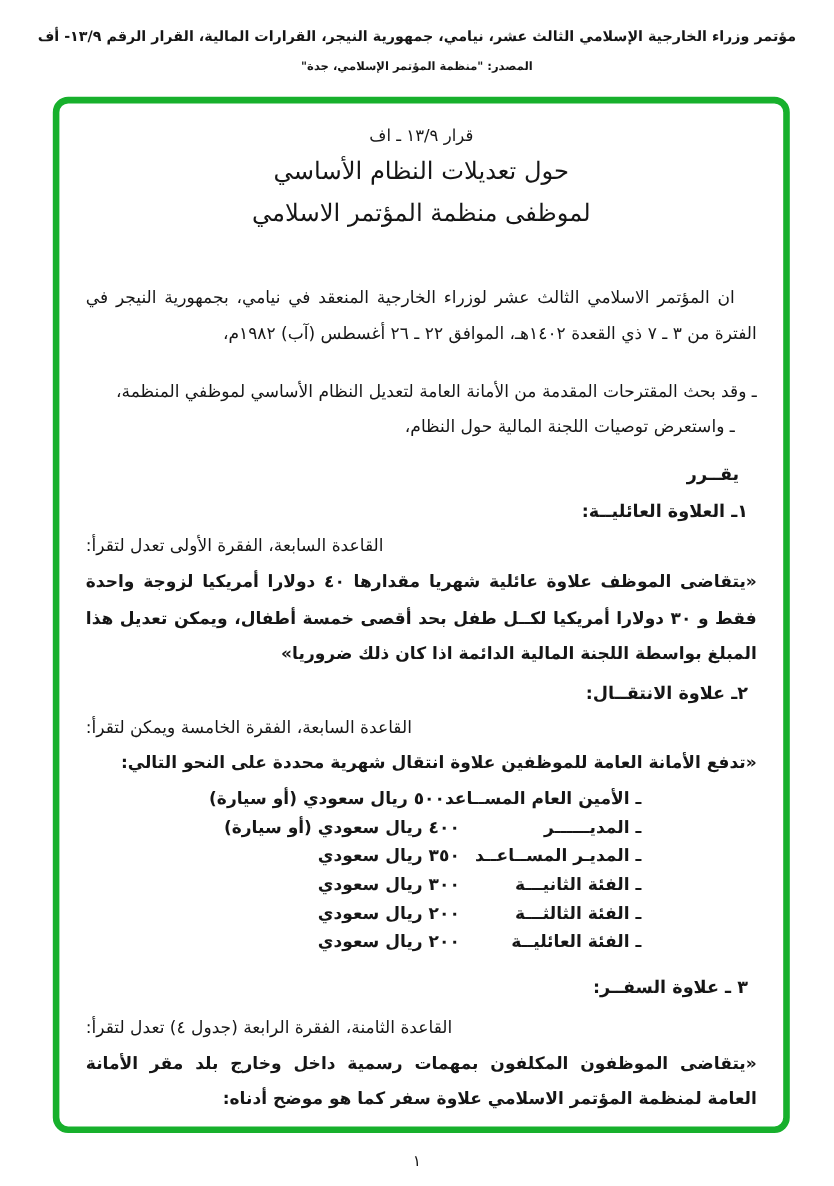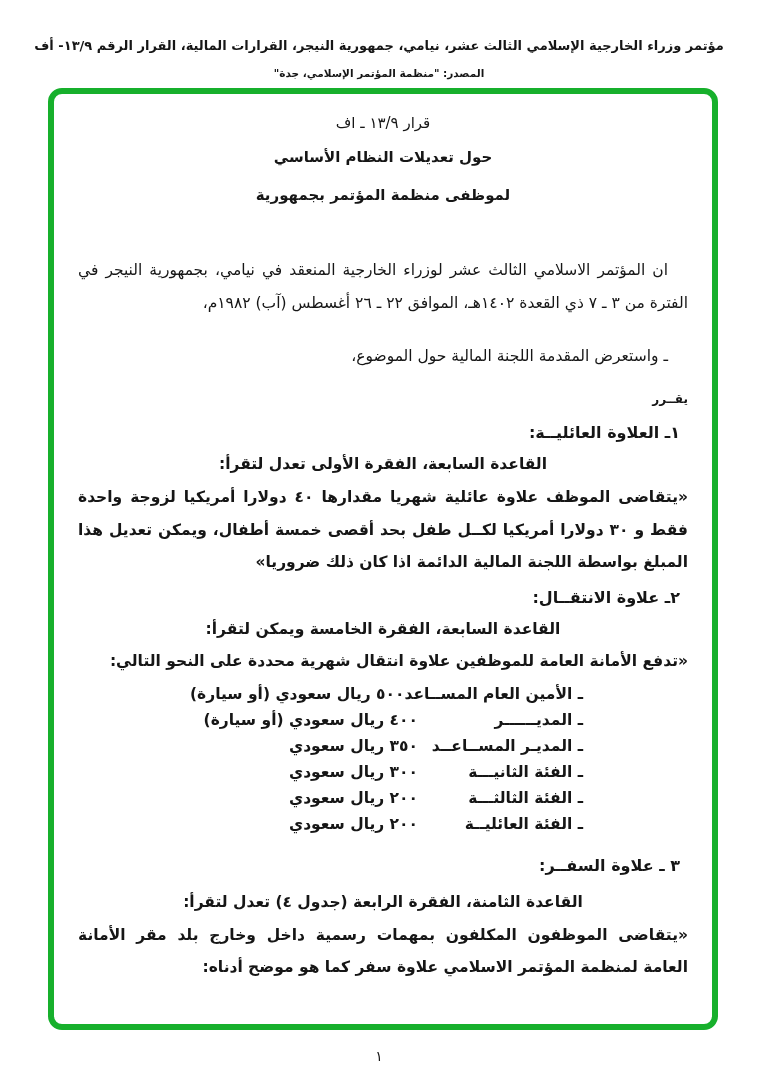--- a/index.html
+++ b/index.html
@@ -1,39 +1,39 @@
 <!DOCTYPE html>
 <html lang="ar"><head>
 <meta charset="utf-8">
 <style>
   html,body{margin:0;padding:0;background:#ffffff;}
   body{width:758px;height:1078px;font-family:"DejaVu Sans",sans-serif;color:#161616;}
   .page{position:relative;width:758px;height:1078px;background:#fff;overflow:hidden;}
 
-  .hdr{position:absolute;top:38px;left:0;width:100%;text-align:center;font-weight:bold;direction:rtl;}
+  .hdr{position:absolute;top:26px;left:0;width:100%;text-align:center;font-weight:bold;direction:rtl;}
   .hdr-l1{font-size:13px;line-height:16px;}
   .hdr-l2{font-size:10.5px;line-height:13px;margin-top:13px;}
 
   .frame{position:absolute;left:48px;top:88px;width:670px;height:942px;box-sizing:border-box;
          border:6px solid #17b02c;border-radius:14px;background:#fff;}
   .doc{direction:rtl;padding:14px 24px 0 24px;font-size:15.5px;}
 
   .title{text-align:center;}
   .t1{font-size:15px;line-height:30px;}
-  .t2{font-size:15px;line-height:38px;font-weight:bold;}
+  .t2{font-size:22px;line-height:38px;}
 
   .para{margin:0;text-align:justify;line-height:33px;}
   .preamble{margin-top:40px;text-indent:20px;}
   .bullet{margin:0;line-height:32px;text-align:right;}
   .bullets{margin-top:20px;}
   .bullet-2{margin-right:20px;}
 
-  .decides{margin:12px 0 0 0;font-weight:bold;line-height:30px;font-size:12px;}
+  .decides{margin:12px 16px 0 0;font-weight:bold;line-height:30px;font-size:16px;}
   .sec-h{margin:4px 8px 0 0;font-weight:bold;line-height:30px;font-size:16px;}
-  .rule{font-weight:bold;line-height:30px;margin:1px 0 0 0;text-align:center;}
+  .rule{font-weight:normal;line-height:30px;margin:1px 0 0 0;text-align:left;}
   .qbody{font-weight:bold;line-height:32.5px;margin:2px 0 0 0;text-align:justify;}
   .intro{font-weight:bold;line-height:30px;margin:2px 0 0 0;text-align:right;}
 
   .table{margin-top:5px;font-weight:bold;}
   .row{display:flex;justify-content:space-between;line-height:26px;padding-right:105px;}
   .row .label{white-space:nowrap;}
   .row .amount{width:340px;text-align:right;white-space:nowrap;}
 
   .pagenum{position:absolute;bottom:14px;left:0;width:100%;text-align:center;font-size:14px;}
 </style>
@@ -45,26 +45,27 @@
   <header class="hdr">
     <div class="hdr-l1">مؤتمر وزراء الخارجية الإسلامي الثالث عشر، نيامي، جمهورية النيجر، القرارات المالية، القرار الرقم ١٣/٩- أف</div>
     <div class="hdr-l2">المصدر:  "منظمة المؤتمر الإسلامي، جدة"</div>
   </header>
 
   <div class="frame" style="border-color: rgb(23, 176, 44);">
     <div class="doc">
 
       <div class="title t1">قرار ١٣/٩ ـ اف</div>
       <div class="title t2">حول تعديلات النظام الأساسي</div>
-      <div class="title t2">لموظفى منظمة المؤتمر بجمهورية</div>
+      <div class="title t2">لموظفى منظمة المؤتمر الاسلامي</div>
 
       <p class="para preamble">ان المؤتمر الاسلامي الثالث عشر لوزراء الخارجية المنعقد في نيامي، بجمهورية النيجر في الفترة من ٣ ـ ٧ ذي القعدة ١٤٠٢هـ، الموافق ٢٢ ـ ٢٦ أغسطس (آب) ١٩٨٢م،</p>
 
       <div class="bullets">
-        <p class="bullet bullet-2">ـ واستعرض المقدمة اللجنة المالية حول الموضوع،</p>
+        <p class="bullet">ـ وقد بحث المقترحات المقدمة من الأمانة العامة لتعديل النظام الأساسي لموظفي المنظمة،</p>
+        <p class="bullet bullet-2">ـ واستعرض توصيات اللجنة المالية حول النظام،</p>
       </div>
 
       <div class="decides">يقــرر</div>
 
       <div class="sec-h">١ـ العلاوة العائليــة:</div>
       <p class="rule">القاعدة السابعة، الفقرة الأولى تعدل لتقرأ:</p>
       <p class="qbody">«يتقاضى الموظف علاوة عائلية شهريا مقدارها ٤٠ دولارا أمريكيا لزوجة واحدة فقط و ٣٠ دولارا أمريكيا لكــل طفل بحد أقصى خمسة أطفال، ويمكن تعديل هذا المبلغ بواسطة اللجنة المالية الدائمة اذا كان ذلك ضروريا»</p>
 
       <div class="sec-h">٢ـ علاوة الانتقــال:</div>
       <p class="rule">القاعدة السابعة، الفقرة الخامسة ويمكن لتقرأ:</p>

